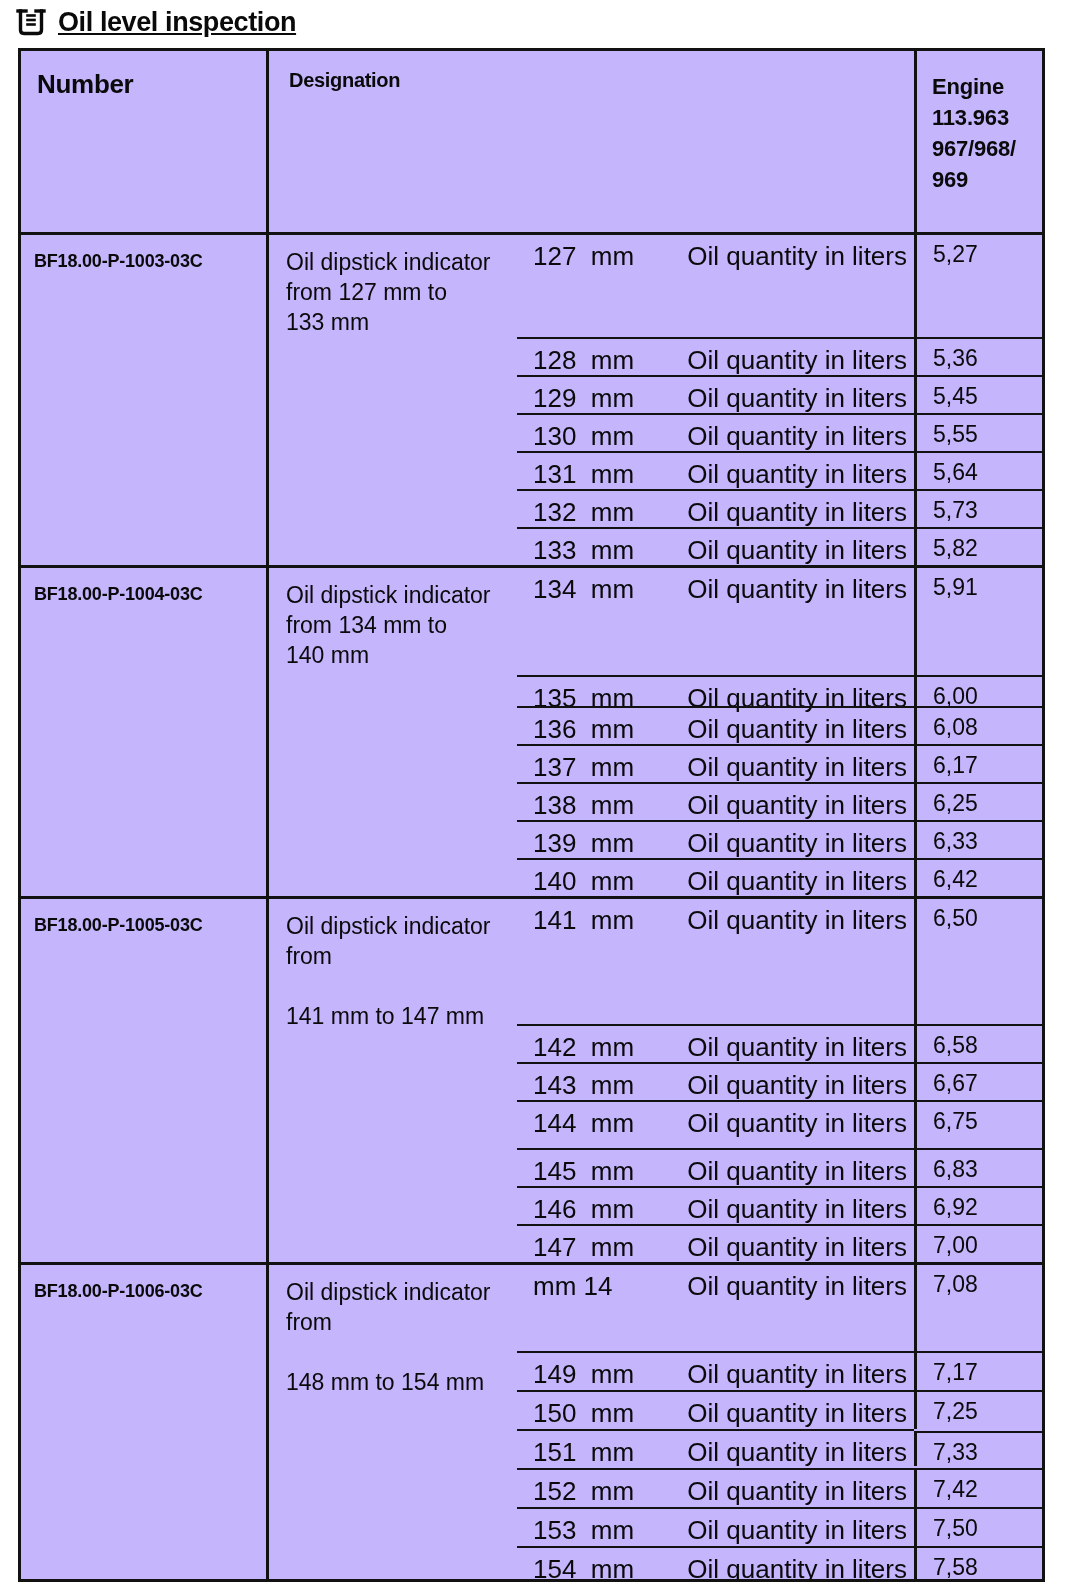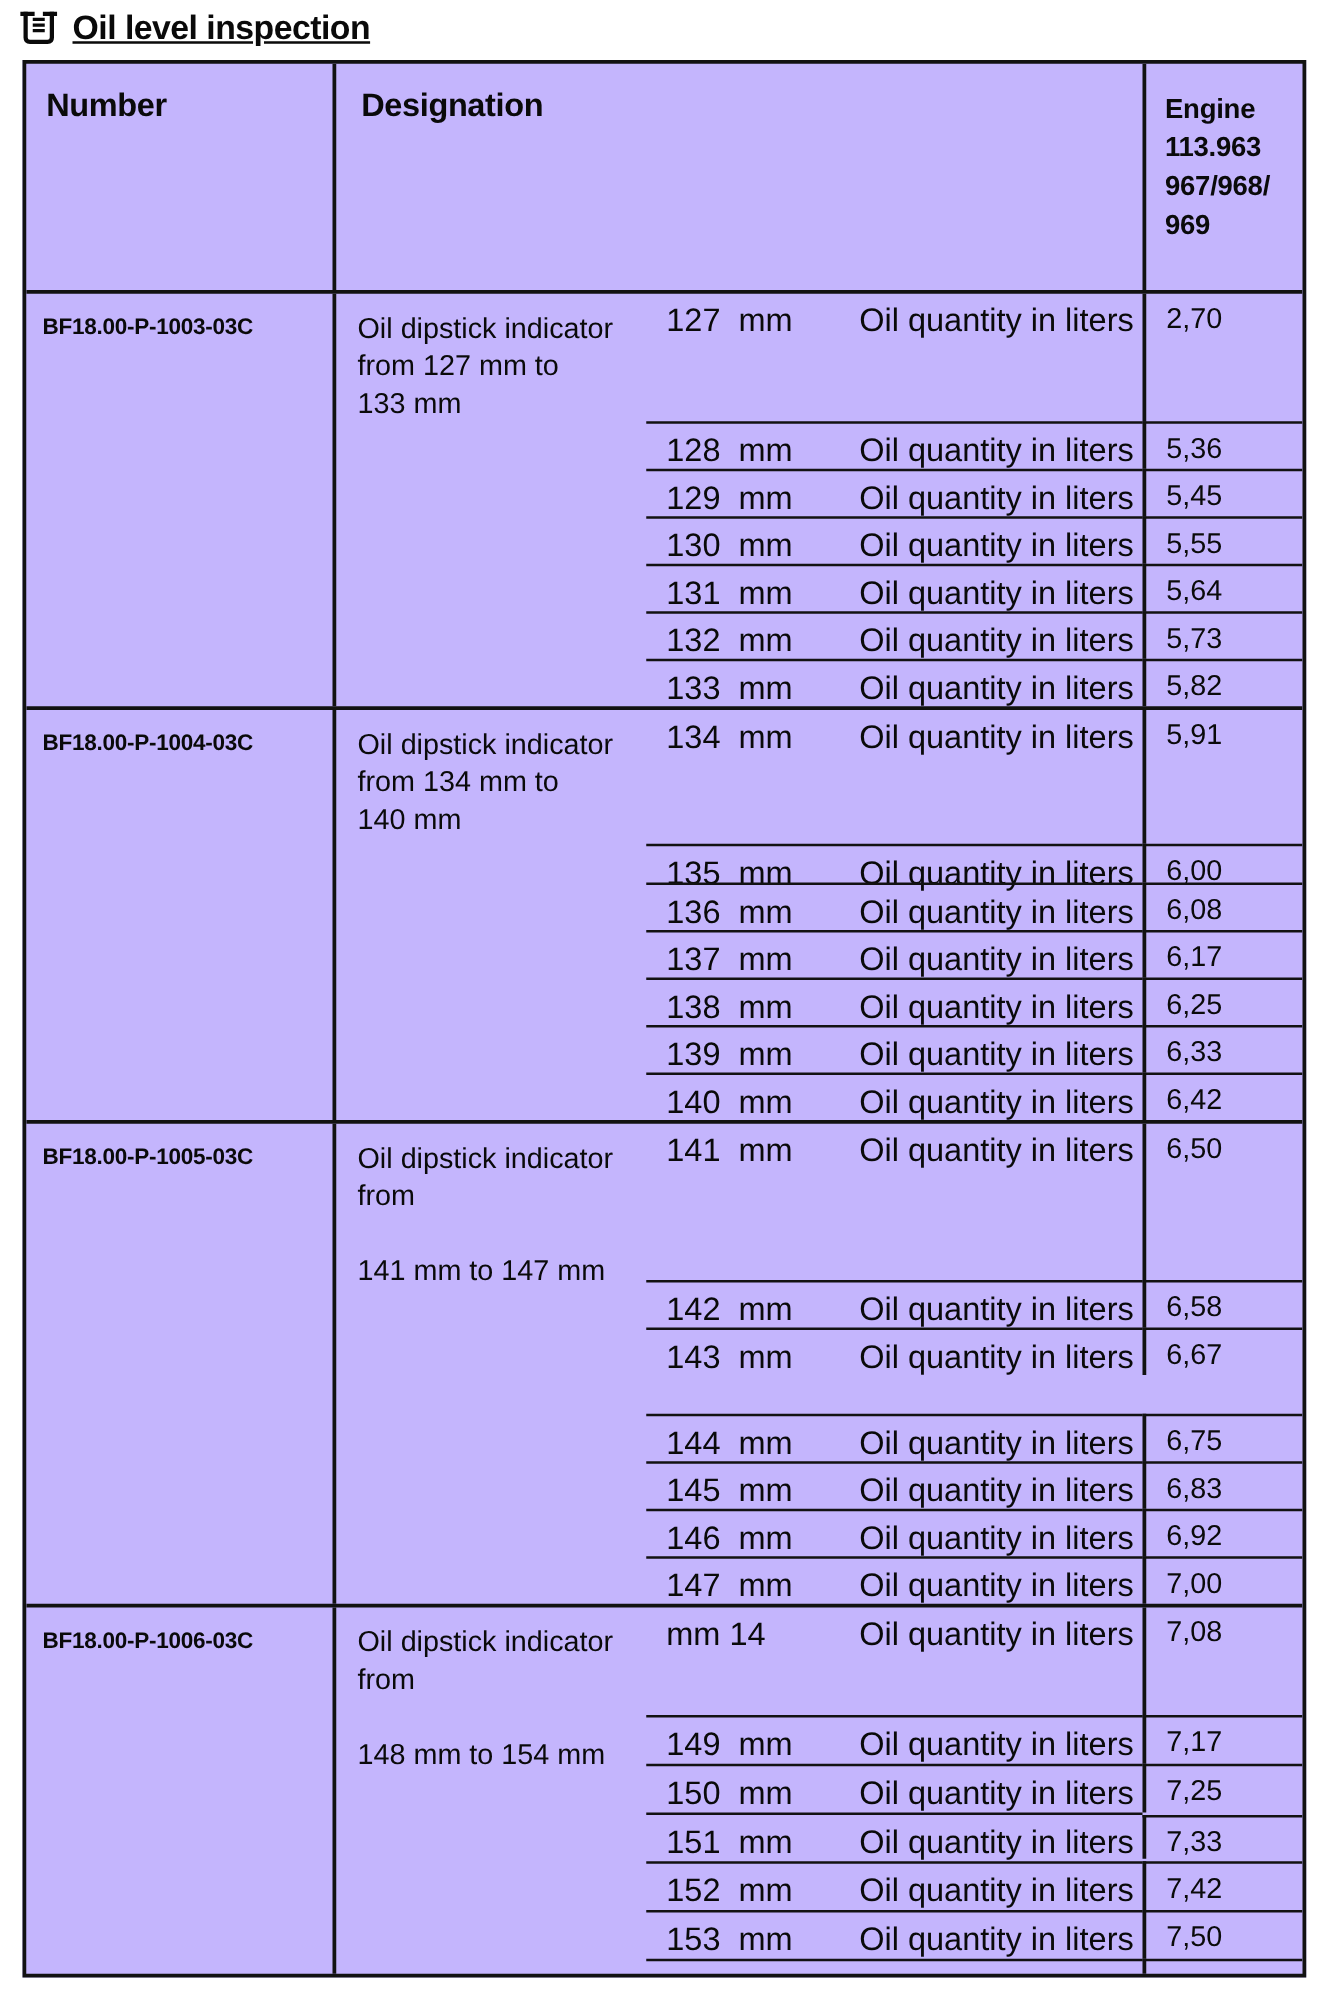--- a/index.html
+++ b/index.html
@@ -32,21 +32,21 @@
   }
 
   
   .thead { display: flex; height: 181px; }
   .th-number {
     width: 248px; border-right: 3px solid #121212;
     padding: 18px 0 0 16px; font-size: 26px; font-weight: 700; letter-spacing: -0.3px;
   }
   .th-desig {
     width: 645px;
-    padding: 18px 0 0 20px; font-size: 26px; font-weight: 700; letter-spacing: -0.3px;
+    padding: 18px 0 0 20px; font-size: 20px; font-weight: 700; letter-spacing: -0.3px;
   }
   .th-engine {
     width: 128px; border-left: 3px solid #121212;
     padding: 20px 0 0 15px; font-size: 22px; font-weight: 700;
     line-height: 31px; letter-spacing: -0.2px;
   }
 
   
   .block { display: flex; border-top: 3px solid #121212; }
   .cell-number {
@@ -118,21 +118,21 @@
               <div class="desig">
                 <div class="desig-line">Oil dipstick indicator</div>
                 <div class="desig-line">from 127 mm to</div>
                 <div class="desig-line">133 mm</div>
               </div>
             </div>
             <div class="z-level">
               <span class="lvl">127  mm</span>
               <span class="qlabel">Oil quantity in liters</span>
             </div>
-            <div class="z-engine">2,70</div>
+            <div class="z-engine">5,27</div>
           </div>
           <div class="subrow sep" style="height: 38px;">
             <div class="z-desig"></div>
             <div class="z-level">
               <span class="lvl">128  mm</span>
               <span class="qlabel">Oil quantity in liters</span>
             </div>
             <div class="z-engine">5,36</div>
           </div>
           <div class="subrow sep" style="height: 38px;">
@@ -271,21 +271,21 @@
             <div class="z-engine">6,58</div>
           </div>
           <div class="subrow sep" style="height: 38px;">
             <div class="z-desig"></div>
             <div class="z-level">
               <span class="lvl">143  mm</span>
               <span class="qlabel">Oil quantity in liters</span>
             </div>
             <div class="z-engine">6,67</div>
           </div>
-          <div class="subrow sep" style="height: 38px; margin-top: 31px;">
+          <div class="subrow sep" style="height: 48px;">
             <div class="z-desig"></div>
             <div class="z-level">
               <span class="lvl">144  mm</span>
               <span class="qlabel">Oil quantity in liters</span>
             </div>
             <div class="z-engine">6,75</div>
           </div>
           <div class="subrow sep" style="height: 38px;">
             <div class="z-desig"></div>
             <div class="z-level">

